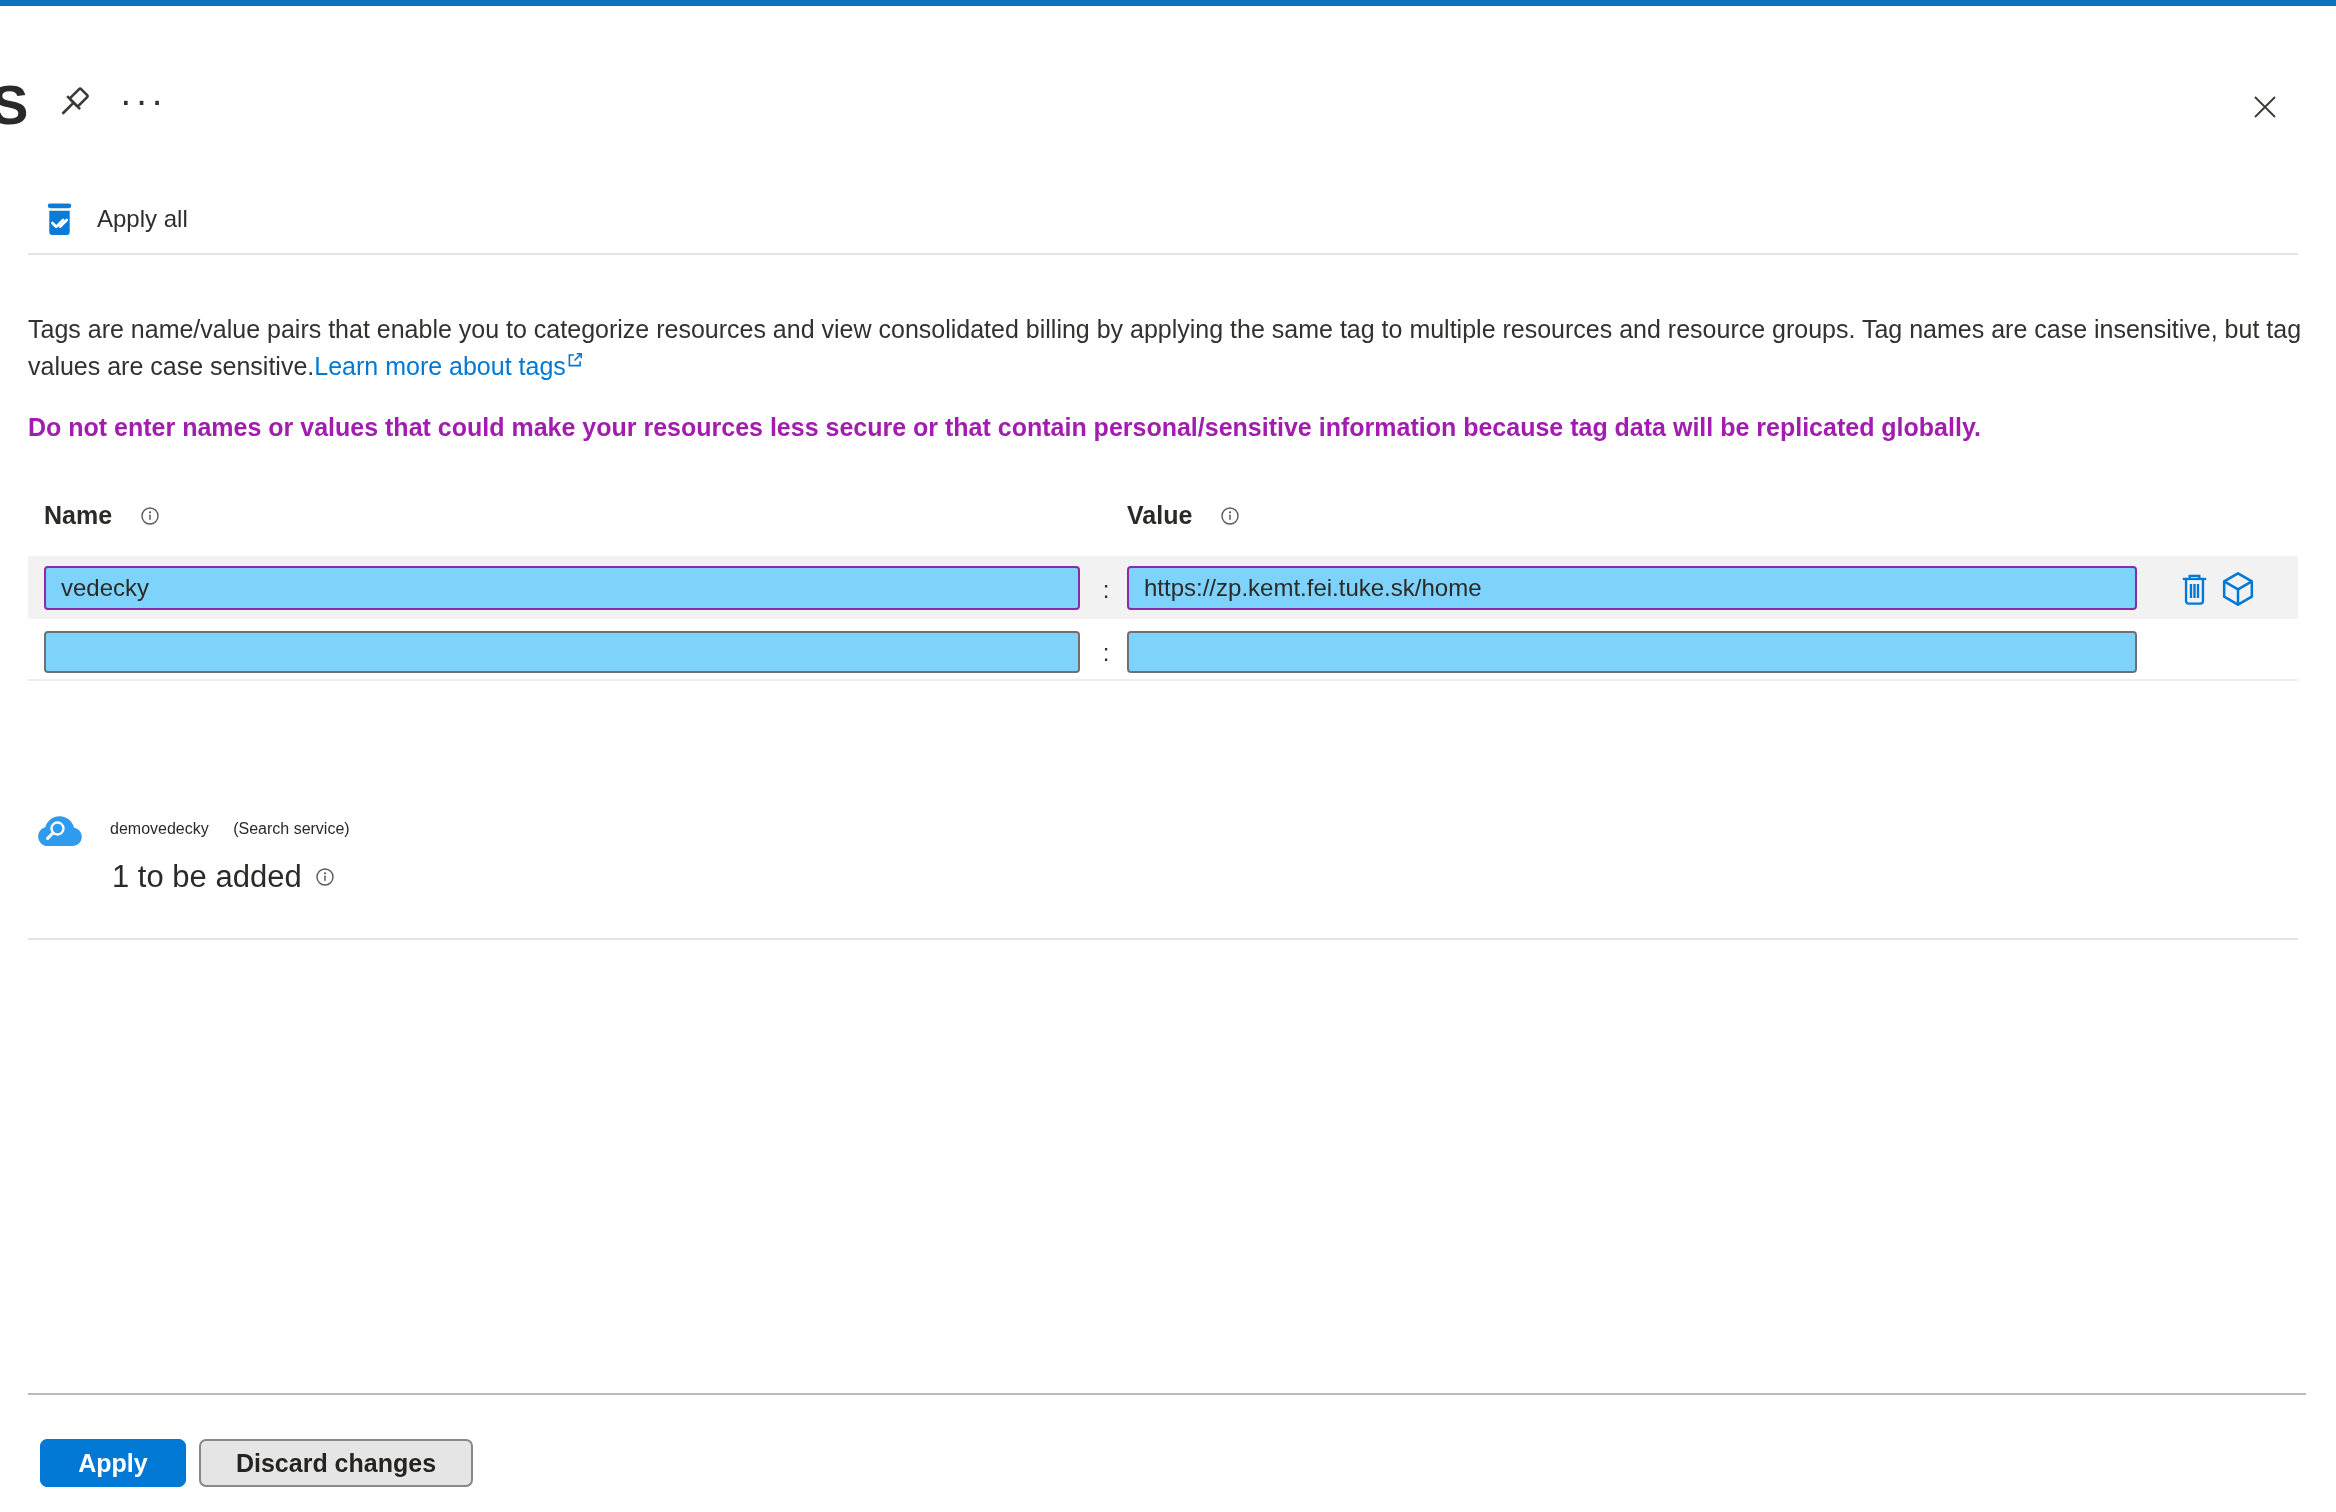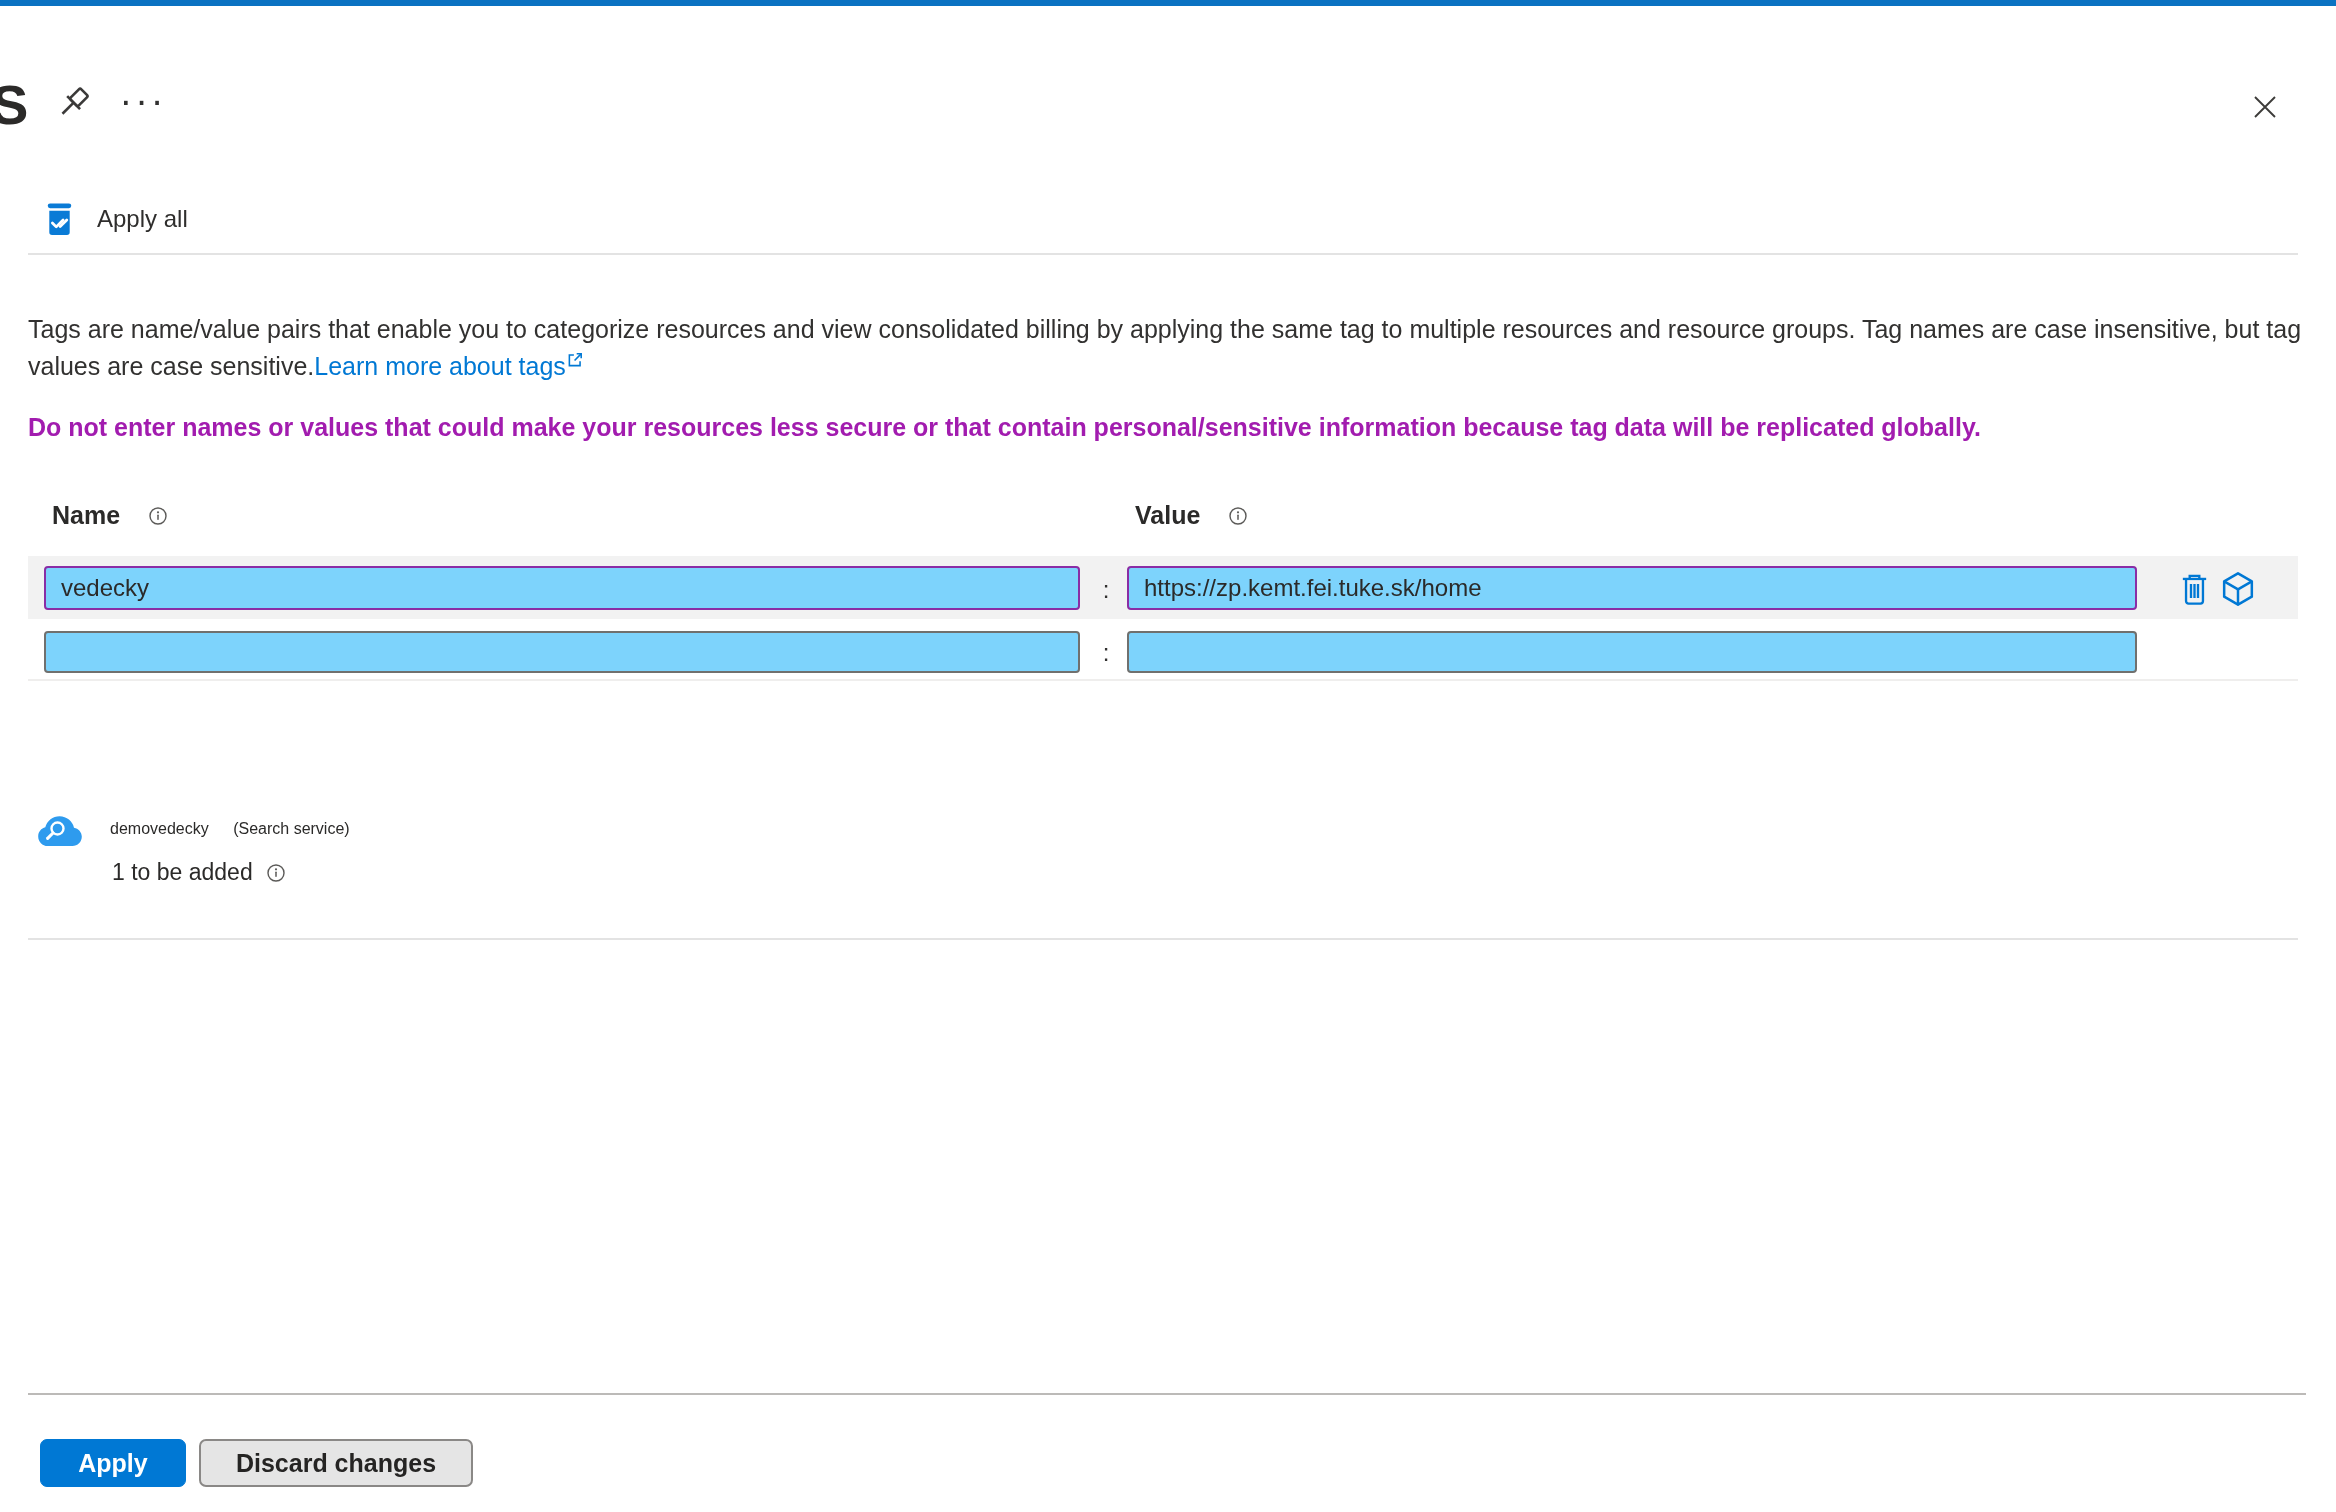--- a/index.html
+++ b/index.html
@@ -23,21 +23,21 @@
   .divider { position:absolute; height:2px; background:#e3e3e3; }
   .hr1 { left:28px; top:253px;  width:2270px; }
   .hr2 { left:28px; top:679px;  width:2270px; background:#efeeed; }
   .hr3 { left:28px; top:938px;  width:2270px; }
   .hr4 { left:28px; top:1393px; width:2278px; background:#bcbab8; }
 
   .description { position:absolute; left:28px; top:311px; width:2286px; font-size:25px; line-height:37px; color:#323130; }
   .link { color:#0078d4; text-decoration:none; cursor:pointer; }
   .warning { position:absolute; left:28px; top:409px; width:2286px; font-size:25px; line-height:36px; font-weight:700; color:#a21caf; }
 
-  .col-header { position:absolute; top:501px; display:flex; align-items:center; gap:28px; font-size:25px; font-weight:700; color:#2b2a29;margin-left:8px; }
+  .col-header { position:absolute; top:501px; display:flex; align-items:center; gap:28px; font-size:25px; font-weight:700; color:#2b2a29; }
   .col-header.name  { left:44px; }
   .col-header.value { left:1127px; }
   .info-btn { background:none; border:none; cursor:pointer; display:inline-flex; align-items:center; padding:0; }
 
   .row-highlight { position:absolute; left:28px; top:556px; width:2270px; height:63px; background:#f2f2f2; }
 
   .tag-input { position:absolute; height:44px; background:#7dd3fc; border-radius:4px; padding:0 15px;
                font-size:24px; color:#2b2a29; font-family:inherit; outline:none; }
   .tag-input.modified { border:2px solid #8a2da5; }
   .tag-input.empty    { border:2px solid #70706e; height:42px; }
@@ -49,21 +49,21 @@
   .c1 { top:576px; }
   .c2 { top:639px; }
   .row-action { position:absolute; top:567px; width:44px; height:44px; display:flex; align-items:center; justify-content:center;
                 background:none; border:none; cursor:pointer; }
   .trash-btn { left:2172px; }
   .cube-btn  { left:2216px; }
 
   .res-icon  { position:absolute; left:37px; top:813px; }
   .res-line1 { position:absolute; left:110px; top:820px; font-size:16px; color:#2b2a29;text-align:center; }
   .res-line1 .type { margin-left:20px; }
-  .res-line2 { position:absolute; left:112px; top:859px; display:flex; align-items:center; gap:13px; font-size:23px; color:#2b2a29; }
+  .res-line2 { position:absolute; left:112px; top:859px; display:flex; align-items:center; gap:13px; font-size:31px; color:#2b2a29; }
 
   .btn { position:absolute; top:1439px; height:48px; border-radius:7px; font-size:25px; font-weight:700;
          font-family:inherit; cursor:pointer; display:flex; align-items:center; justify-content:center; }
   .btn-apply   { left:40px;  width:146px; background:#0078d4; border:1px solid #0078d4; color:#fff; }
   .btn-discard { left:199px; width:274px; background:#e5e5e5; border:2px solid #8a8886; color:#252423; }
 </style>
 </head>
 <body>
 
 <div class="screen">

